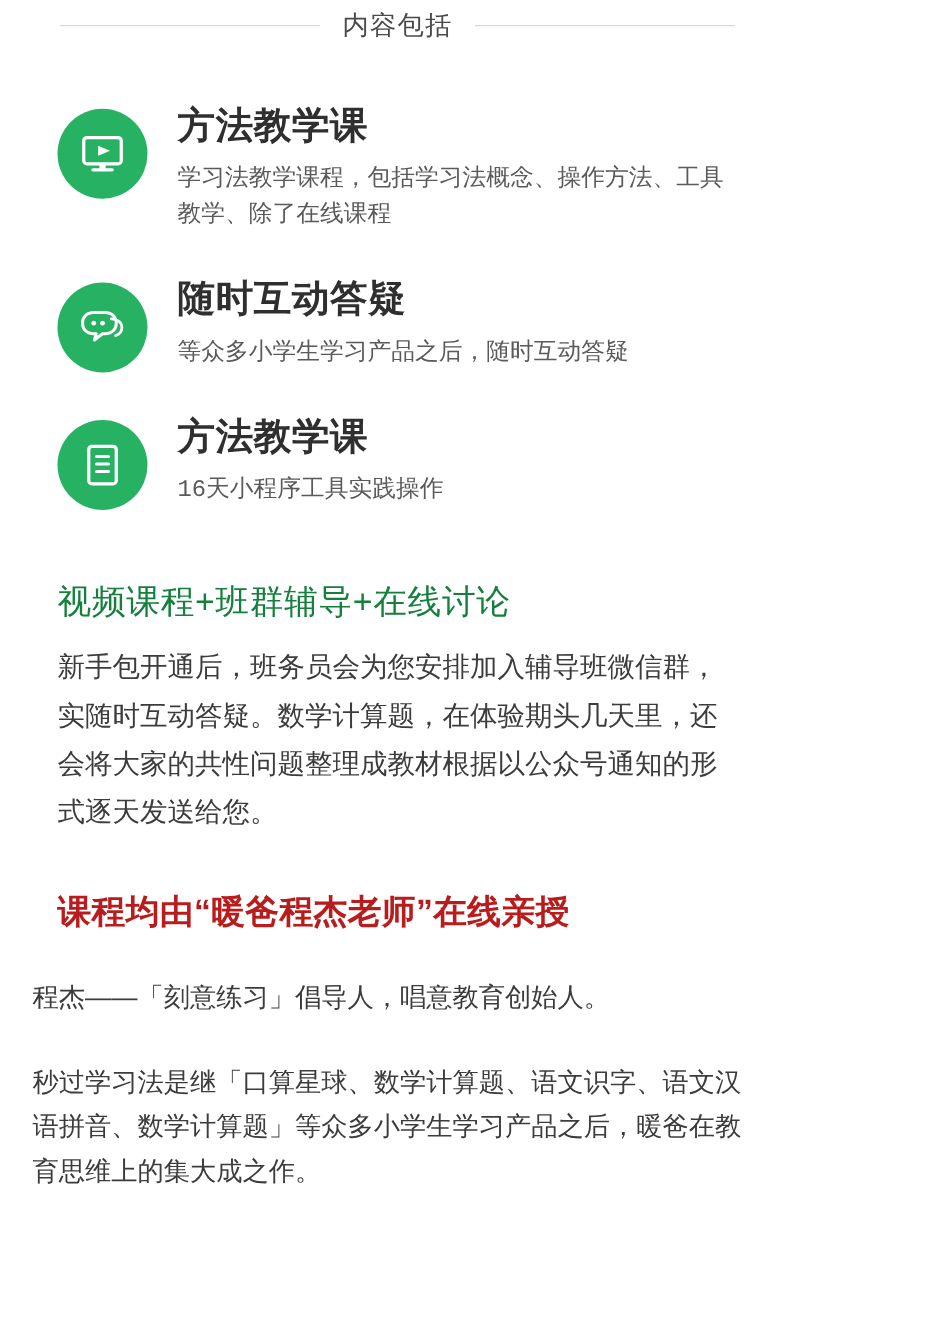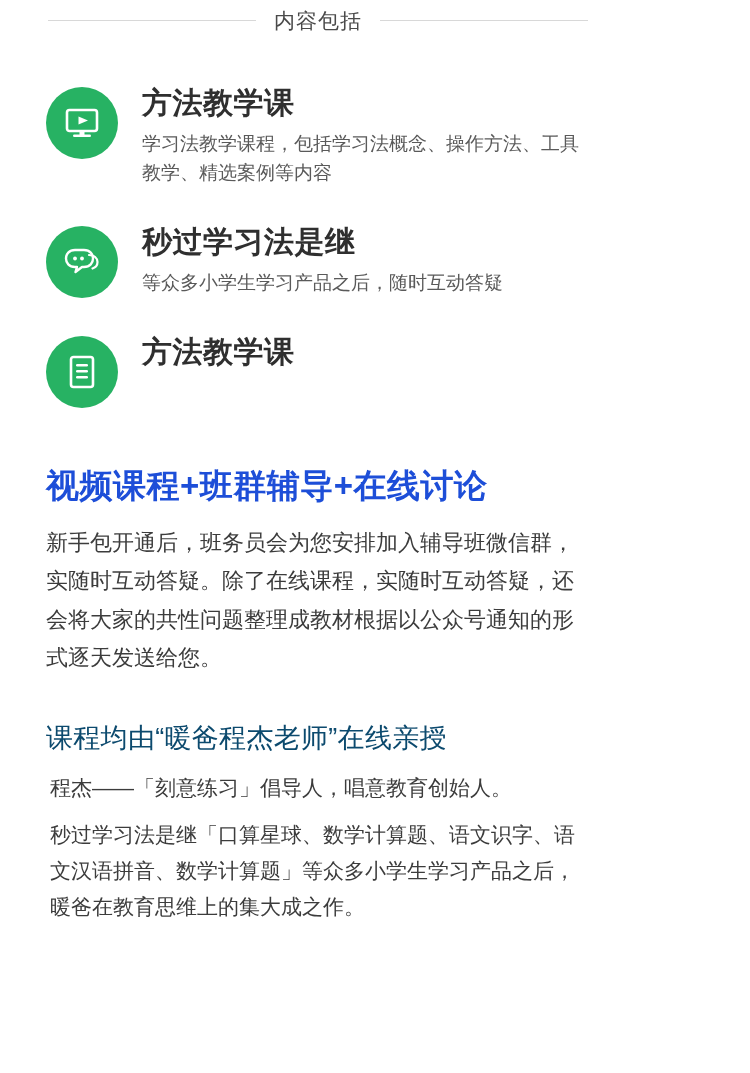--- a/index.html
+++ b/index.html
@@ -46,20 +46,21 @@
   
   .features {
     margin-top: 52px;
     padding: 0 46px 0 46px;
     box-sizing: border-box;
   }
   .feature {
     display: flex;
     align-items: flex-start;
     margin-bottom: 34px;
+    font-family: Liberation Mono, monospace;
   }
   .feature-icon {
     flex: 0 0 auto;
     width: 72px;
     height: 72px;
     border-radius: 50%;
     background: #27b263;
     display: flex;
     align-items: center;
     justify-content: center;
@@ -88,50 +89,50 @@
     max-width: 560px;
   }
 
   
   .green-block {
     padding: 0 46px;
     margin-top: 54px;
     box-sizing: border-box;
   }
   .green-line {
-    font-size: 33px;
-    font-weight: bold;
-    color: #1d4ed8;
+    font-size: 27px;
+    font-weight: normal;
+    color: #15803d;
     line-height: 1.45;
     letter-spacing: 0.5px;
   }
 
   .para {
     padding: 0 46px;
     margin-top: 14px;
     font-size: 22px;
     color: #3c3c3c;
     line-height: 1.75;
     box-sizing: border-box;
   }
 
   .subhead {
     padding: 0 46px;
     margin-top: 42px;
     font-size: 27px;
-    font-weight: normal;
-    color: #0c4a6e;
+    font-weight: bold;
+    color: #b91c1c;
     line-height: 1.4;
     letter-spacing: 0.3px;
     box-sizing: border-box;
   }
 
   .para-sm {
-    padding: 0 50px;
-    margin-top: 12px;
+    padding: 0 26px;
+    margin-top: 32px;
     font-size: 21px;
     color: #3c3c3c;
     line-height: 1.7;
     box-sizing: border-box;
   }
 </style>
 </head>
 <body>
 
 <div class="page">
@@ -148,58 +149,59 @@
       <div class="feature-icon">
         <svg width="40" height="40" viewBox="0 0 40 40" aria-hidden="true">
           <rect x="5" y="7" width="30" height="21" rx="2.5" fill="none" stroke="#ffffff" stroke-width="2.6"></rect>
           <polygon points="16.5,13.5 26,17.5 16.5,21.5" fill="#ffffff"></polygon>
           <rect x="17.5" y="28" width="5" height="4" fill="#ffffff"></rect>
           <rect x="11" y="31.5" width="18" height="2.6" rx="1.3" fill="#ffffff"></rect>
         </svg>
       </div>
       <div class="feature-body">
         <div class="feature-title">方法教学课</div>
-        <div class="feature-desc">学习法教学课程，包括学习法概念、操作方法、工具教学、精选案例等内容</div>
+        <div class="feature-desc">学习法教学课程，包括学习法概念、操作方法、工具教学、除了在线课程</div>
       </div>
     </div>
 
     <div class="feature">
       <div class="feature-icon">
         <svg width="40" height="40" viewBox="0 0 40 40" aria-hidden="true">
           <path d="M13 8 C7 8 4 12 4 16.5 C4 21 7 25 13 25 L15 25 L13.5 30 L20 25 L22 25 C28 25 31 21 31 16.5 C31 12 28 8 22 8 Z" fill="none" stroke="#ffffff" stroke-width="2.4" stroke-linejoin="round"></path>
           <circle cx="13" cy="16.5" r="1.9" fill="#ffffff"></circle>
           <circle cx="20" cy="16.5" r="1.9" fill="#ffffff"></circle>
           <path d="M27 13 C32 13 35.5 16 35.5 20 C35.5 23 33.5 25.5 30.5 26.5" fill="none" stroke="#ffffff" stroke-width="2.2" stroke-linecap="round"></path>
         </svg>
       </div>
       <div class="feature-body">
-        <div class="feature-title">秒过学习法是继</div>
+        <div class="feature-title">随时互动答疑</div>
         <div class="feature-desc">等众多小学生学习产品之后，随时互动答疑</div>
       </div>
     </div>
 
     <div class="feature">
       <div class="feature-icon">
         <svg width="40" height="40" viewBox="0 0 40 40" aria-hidden="true">
           <rect x="9" y="5" width="22" height="30" rx="2.5" fill="none" stroke="#ffffff" stroke-width="2.6"></rect>
           <rect x="14" y="12" width="12" height="2.4" rx="1.2" fill="#ffffff"></rect>
           <rect x="14" y="18" width="12" height="2.4" rx="1.2" fill="#ffffff"></rect>
           <rect x="14" y="24" width="12" height="2.4" rx="1.2" fill="#ffffff"></rect>
         </svg>
       </div>
       <div class="feature-body">
         <div class="feature-title">方法教学课</div>
+        <div class="feature-desc">16天小程序工具实践操作</div>
       </div>
     </div>
 
   </div>
 
   <div class="green-block">
     <div class="green-line">视频课程+班群辅导+在线讨论</div>
   </div>
 
-  <div class="para">新手包开通后，班务员会为您安排加入辅导班微信群，实随时互动答疑。除了在线课程，实随时互动答疑，还会将大家的共性问题整理成教材根据以公众号通知的形式逐天发送给您。</div>
+  <div class="para">新手包开通后，班务员会为您安排加入辅导班微信群，实随时互动答疑。数学计算题，在体验期头几天里，还会将大家的共性问题整理成教材根据以公众号通知的形式逐天发送给您。</div>
 
   <div class="subhead">课程均由“暖爸程杰老师”在线亲授</div>
   <div class="para-sm">程杰——「刻意练习」倡导人，唱意教育创始人。</div>
   <div class="para-sm">秒过学习法是继「口算星球、数学计算题、语文识字、语文汉语拼音、数学计算题」等众多小学生学习产品之后，暖爸在教育思维上的集大成之作。</div>
 
 </div>
 
 </body></html>

